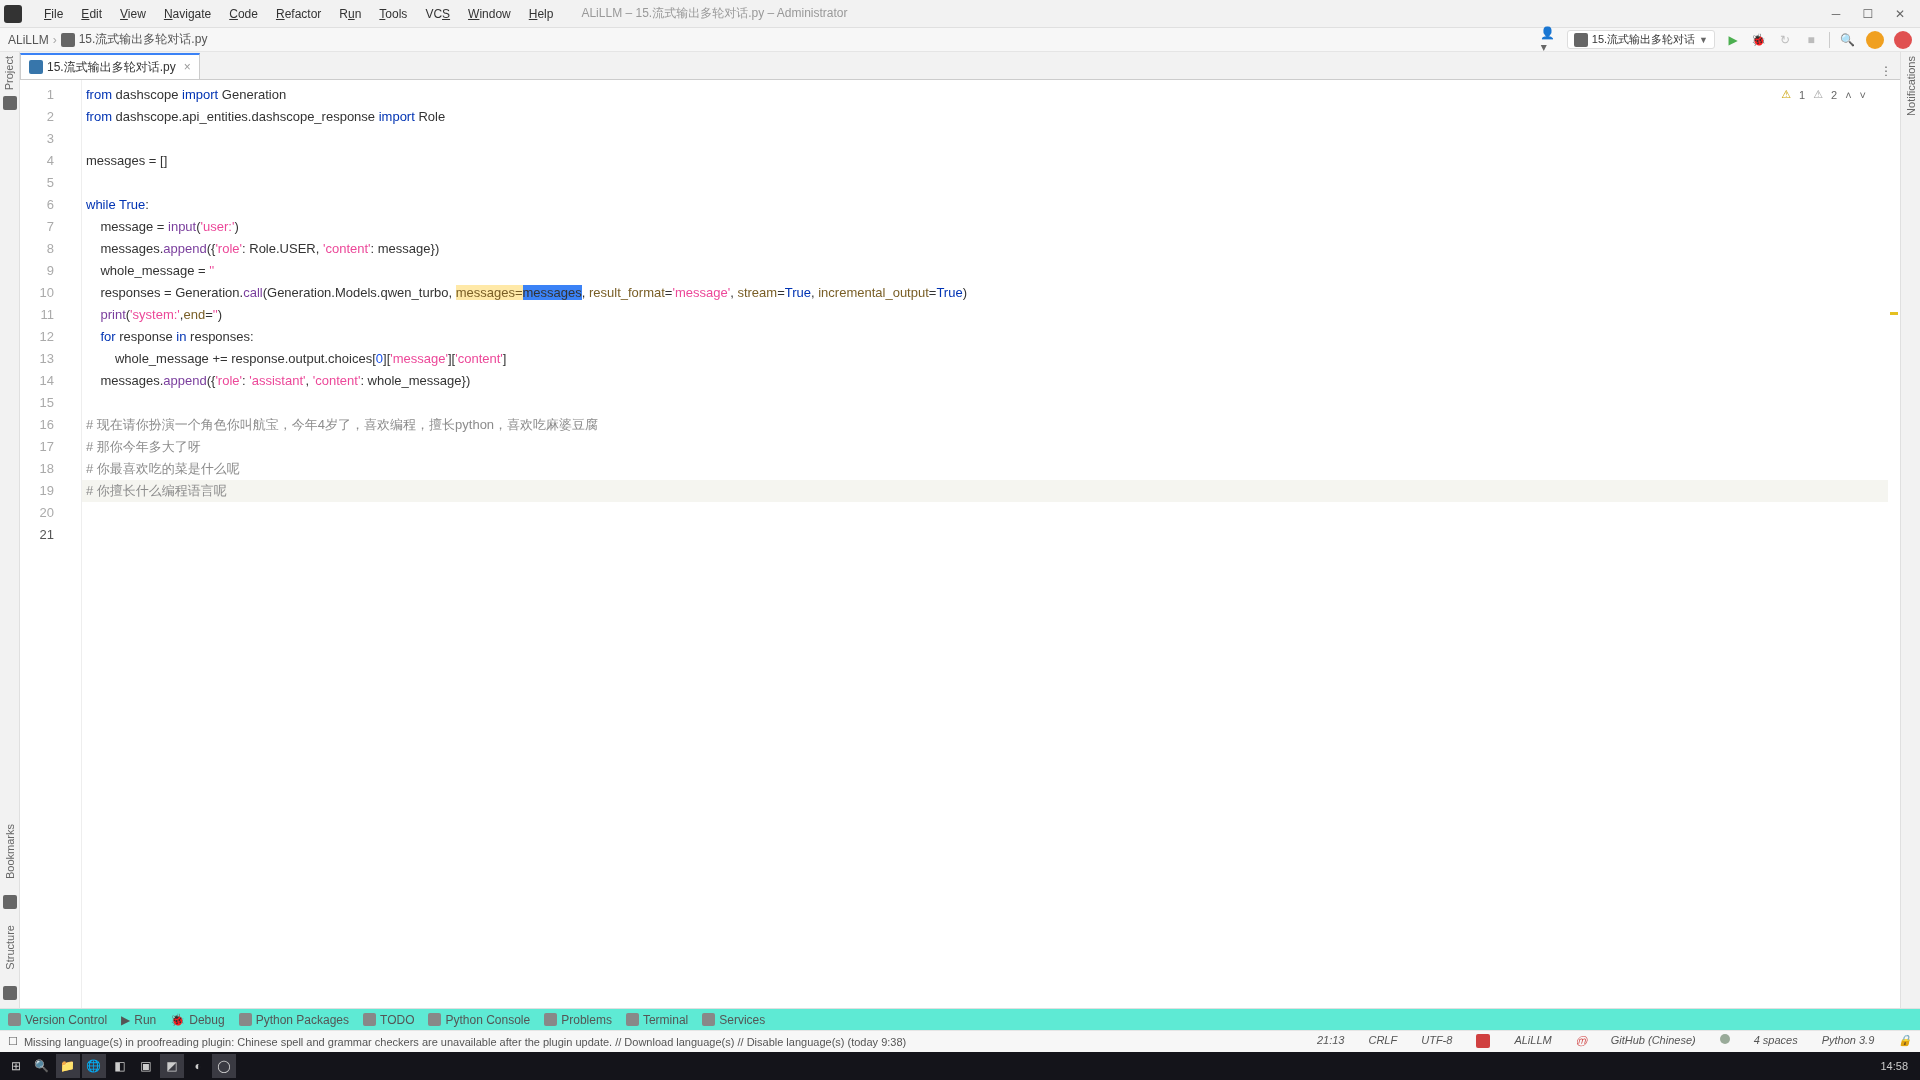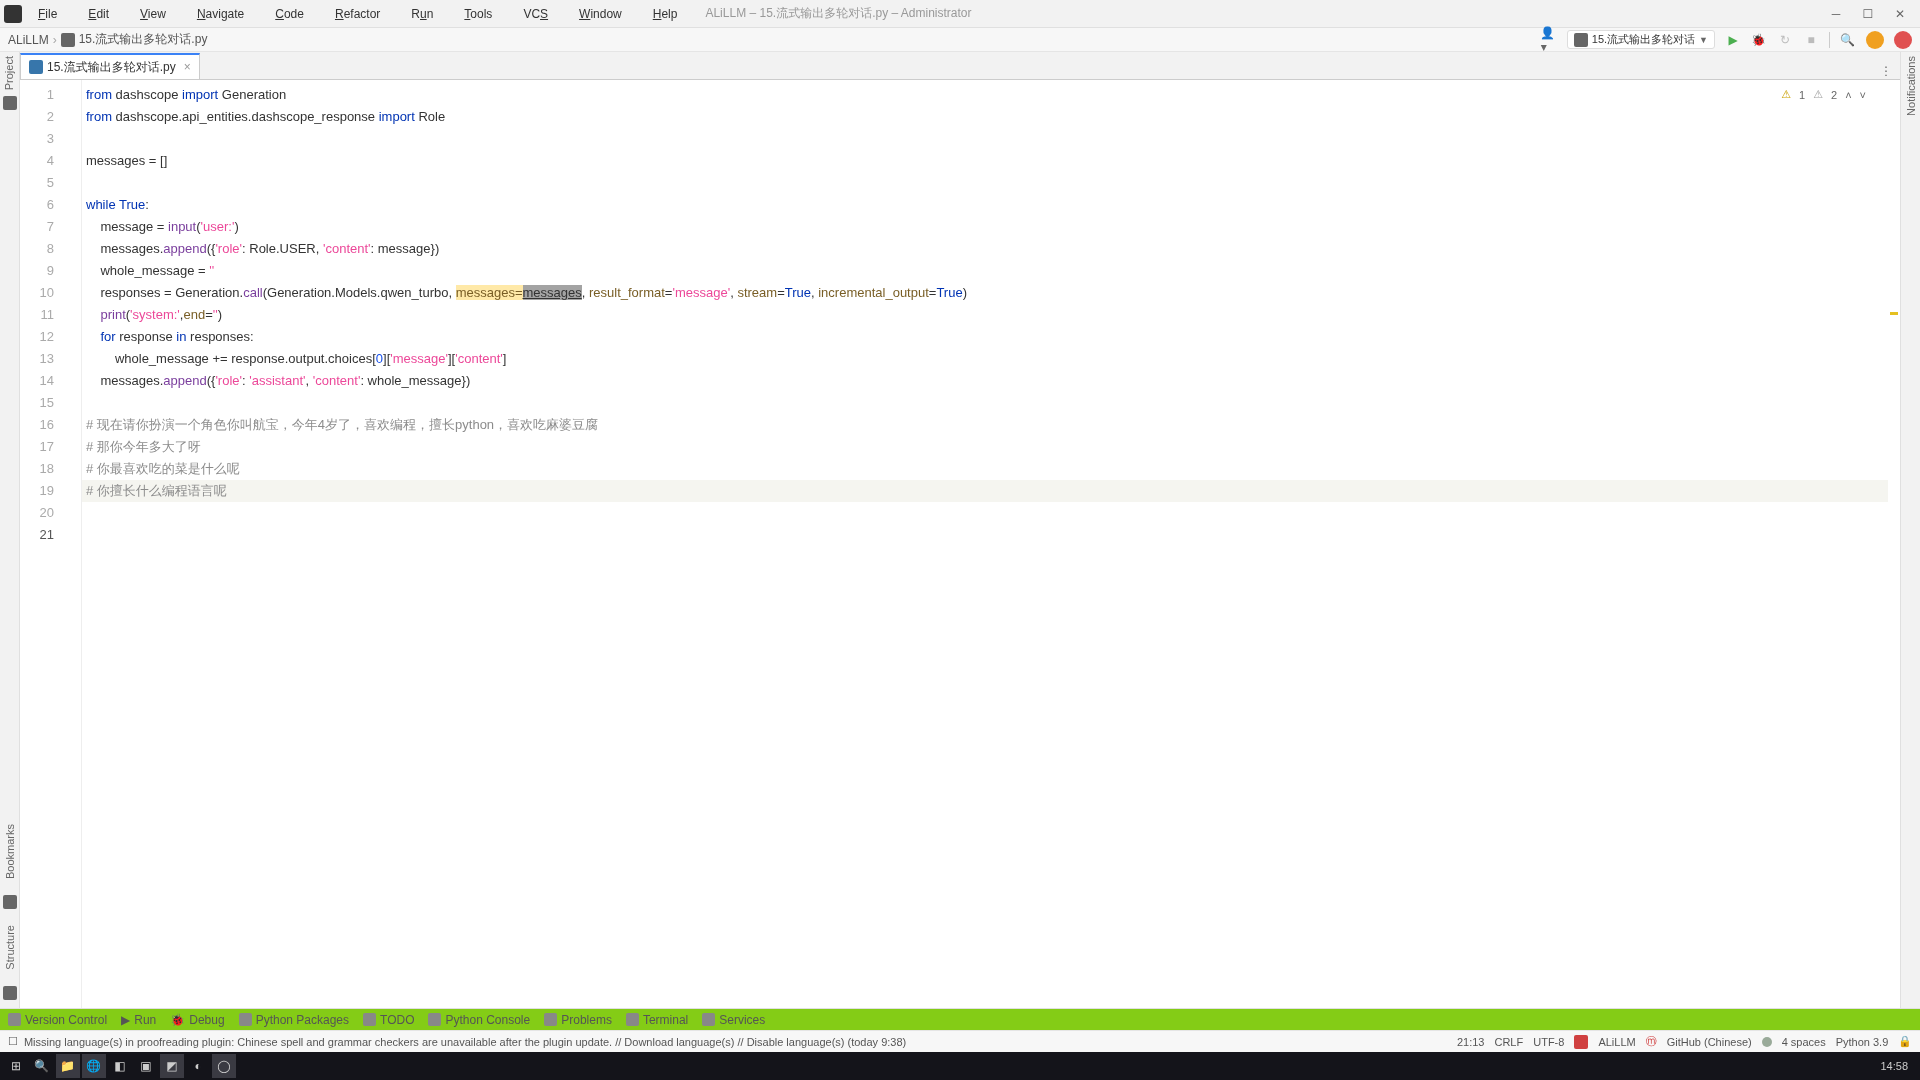--- a/index.html
+++ b/index.html
@@ -1,20 +1,20 @@
 <!DOCTYPE html>
 <html><head>
 <meta charset="utf-8">
 <style>
 * { margin: 0; padding: 0; box-sizing: border-box; font-family: 'Segoe UI', Arial, sans-serif; }
 body { width: 1920px; height: 1080px; overflow: hidden; background: #fafafa; color: #333; font-size: 12px; }
 
 .titlebar { height: 28px; background: #f2f2f2; display: flex; align-items: center; padding: 0 4px; border-bottom: 1px solid #e0e0e0; }
 .app-icon { width: 18px; height: 18px; background: #333; border-radius: 3px; margin-right: 8px; }
-.menubar { display: flex; gap: 15px; }
+.menubar { display: flex; gap: 2px; margin-left: 6px; }
 .menu-item { padding: 2px 8px; cursor: pointer; font-size: 12px; }
 .menu-item u { text-decoration: underline; }
 .titlebar-info { margin-left: 20px; color: #999; font-size: 12px; flex: 1; }
 .window-controls { display: flex; gap: 16px; margin-right: 8px; }
 .win-ctrl { width: 16px; height: 16px; display: flex; align-items: center; justify-content: center; color: #666; cursor: pointer; }
 
 .breadcrumb-bar { height: 24px; background: #f7f7f7; display: flex; align-items: center; padding: 0 8px; justify-content: space-between; border-bottom: 1px solid #e5e5e5; }
 .breadcrumb { display: flex; align-items: center; gap: 4px; font-size: 12px; color: #555; }
 .bc-icon { width: 14px; height: 14px; background: #666; border-radius: 2px; }
 .bc-sep { color: #aaa; }
@@ -50,36 +50,36 @@
 .kw { color: #0033b3; }
 .kw-import { color: #0033b3; }
 .fn { color: #7a3e9d; }
 .builtin { color: #7a3e9d; }
 .str { color: #ec4899; }
 .num { color: #1750eb; }
 .bool { color: #0033b3; }
 .comment { color: #8c8c8c; }
 .param { color: #795e26; }
 .highlight { background: #ffe9a8; }
-.highlight-dark { background: #a3a3a3; text-decoration: underline; }
+.highlight-dark { background: #3b82f6; }
 
 .inspection-bar { position: absolute; top: 6px; right: 30px; display: flex; align-items: center; gap: 8px; font-size: 11px; color: #666; background: #fff; padding: 2px 4px; }
 .insp-warn { color: #c9a000; }
 .insp-weak { color: #a0a0a0; }
 .insp-arrow { cursor: pointer; }
 
 .right-gutter { width: 20px; background: #f2f2f2; border-left: 1px solid #e0e0e0; display: flex; flex-direction: column; align-items: center; padding-top: 4px; }
 
-.bottom-toolbar { height: 22px; background: #84cc16; border-top: 1px solid #e0e0e0; display: flex; align-items: center; padding: 0 8px; gap: 14px; font-size: 12px; }
+.bottom-toolbar { height: 22px; background: #5eead4; border-top: 1px solid #e0e0e0; display: flex; align-items: center; padding: 0 8px; gap: 14px; font-size: 12px; }
 .bt-item { display: flex; align-items: center; gap: 4px; color: #555; cursor: pointer; }
 .bt-icon { width: 13px; height: 13px; background: #888; border-radius: 2px; }
 
 .status-bar { height: 22px; background: #f7f7f7; border-top: 1px solid #e5e5e5; display: flex; align-items: center; padding: 0 8px; justify-content: space-between; font-size: 11px; color: #555; }
 .status-left { display: flex; align-items: center; gap: 6px; }
-.status-right { display: flex; align-items: center; gap: 10px; }
+.status-right { display: flex; gap: 24px; font-style: italic; }
 .status-box { width: 14px; height: 14px; background: #d04040; border-radius: 2px; }
 .status-dot { width: 10px; height: 10px; border-radius: 50%; background: #9a9; }
 .lock-icon { color: #888; }
 
 .taskbar { height: 28px; background: #14141a; display: flex; align-items: center; padding: 0 4px; justify-content: space-between; }
 .task-left { display: flex; align-items: center; gap: 2px; }
 .task-icon { width: 24px; height: 24px; display: flex; align-items: center; justify-content: center; color: #ccc; cursor: pointer; }
 .task-icon.active { background: #3a3a42; }
 .task-right { display: flex; align-items: flex-end; gap: 10px; color: #ccc; font-size: 11px; padding-right: 8px; }
 

